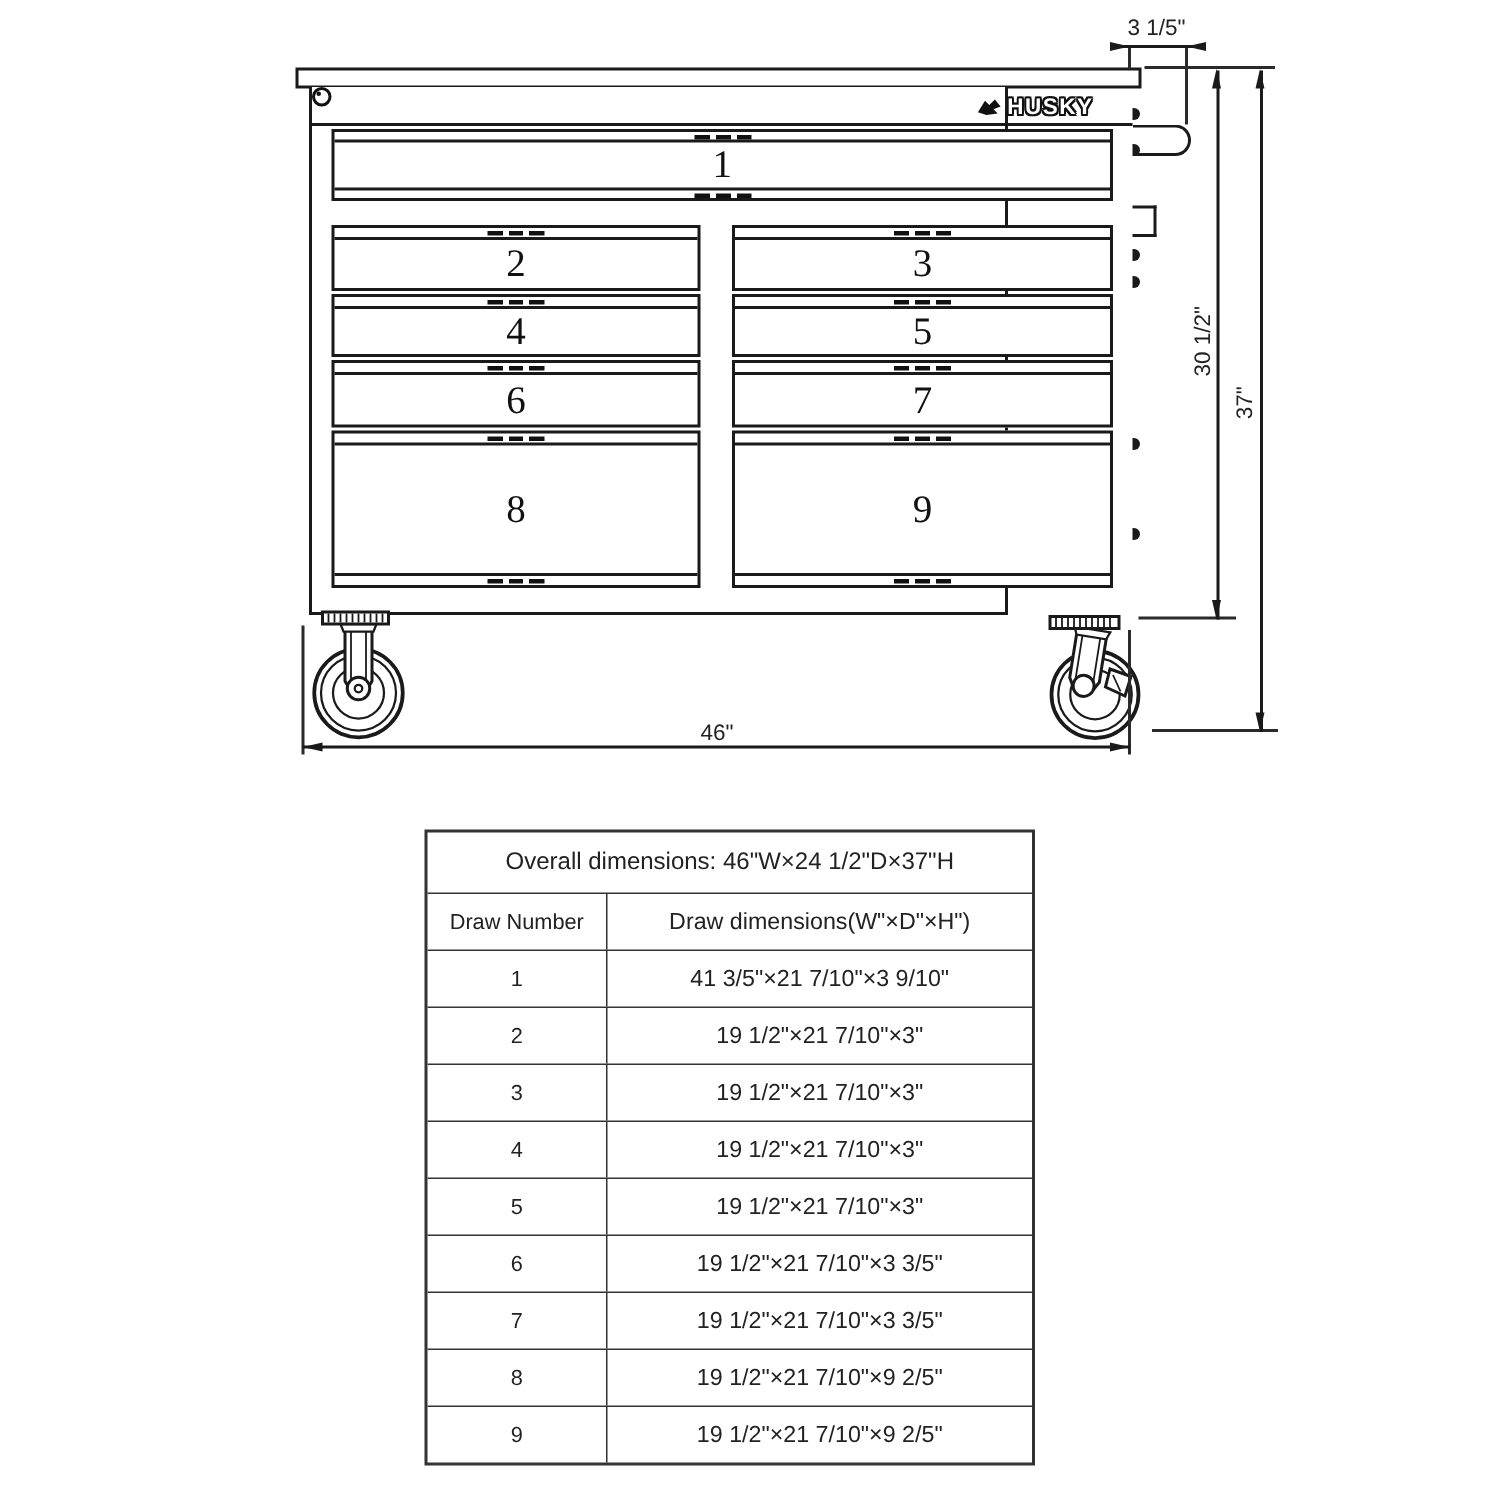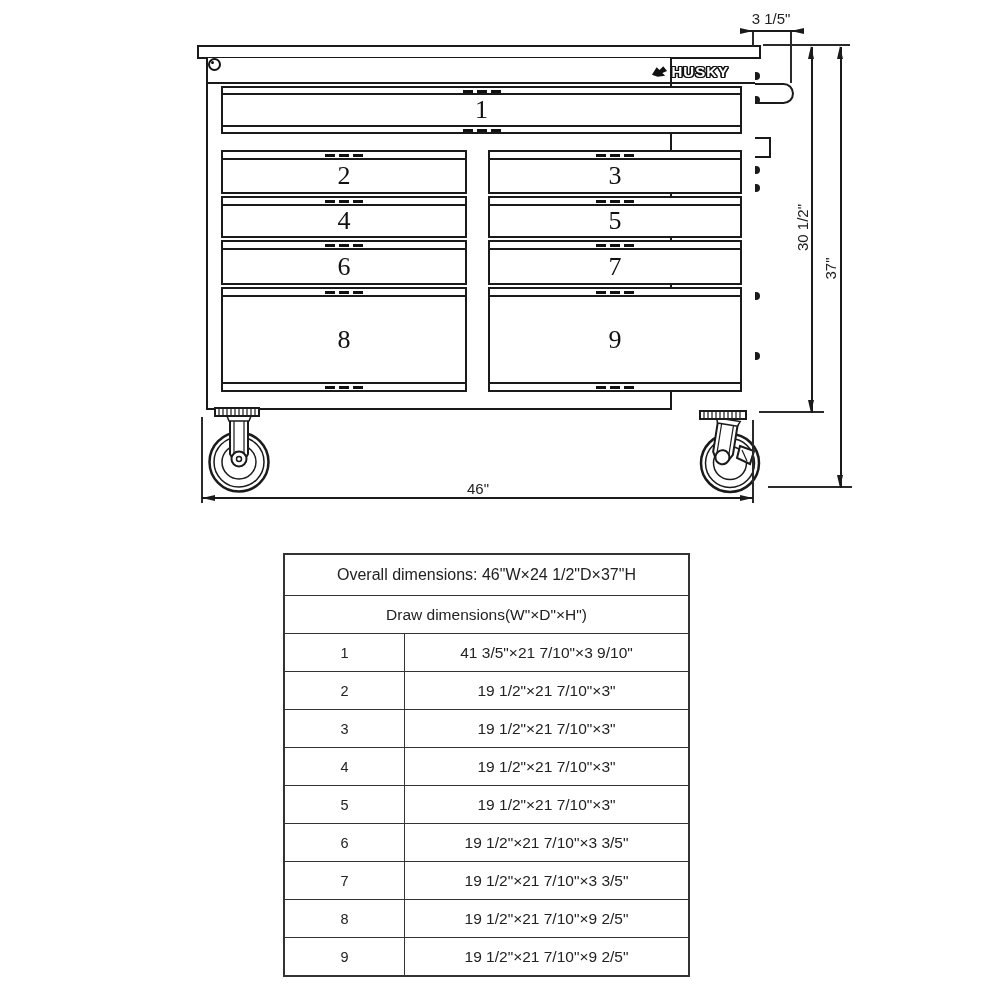--- a/index.html
+++ b/index.html
@@ -215,20 +215,21 @@
   <div class="abs extline-v" style="left:201px; top:417px; height:86px;"></div>
   <div class="abs extline-v" style="left:752px; top:420px; height:83px;"></div>
   <div class="abs dimline-h" style="left:202px; top:497px; width:551px;"></div>
   <div class="abs arr arr-left" style="left:202px; top:494.5px;"></div>
   <div class="abs arr arr-right" style="left:740px; top:494.5px;"></div>
   <div class="abs dim-text" style="left:450px; top:480px; width:56px;">46"</div>
 
   <div class="abs spec-table">
     <div class="t-title">Overall dimensions: 46"W×24 1/2"D×37"H</div>
     <div class="t-row">
+      <div class="t-c1">Draw Number</div>
       <div class="t-c2">Draw dimensions(W"×D"×H")</div>
     </div>
     <div class="t-row">
       <div class="t-c1">1</div>
       <div class="t-c2">41 3/5"×21 7/10"×3 9/10"</div>
     </div>
     <div class="t-row">
       <div class="t-c1">2</div>
       <div class="t-c2">19 1/2"×21 7/10"×3"</div>
     </div>

